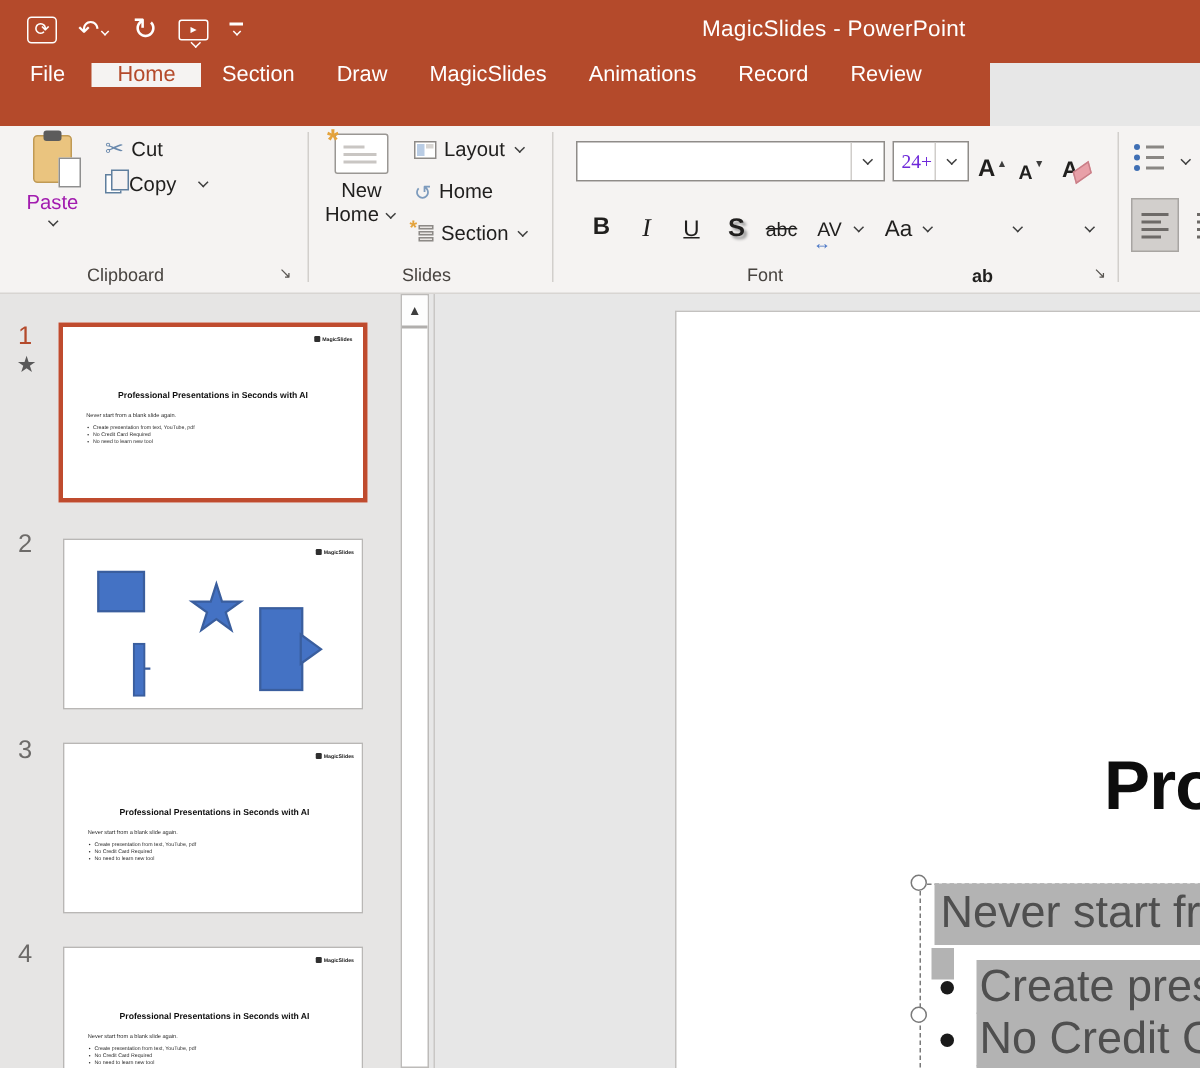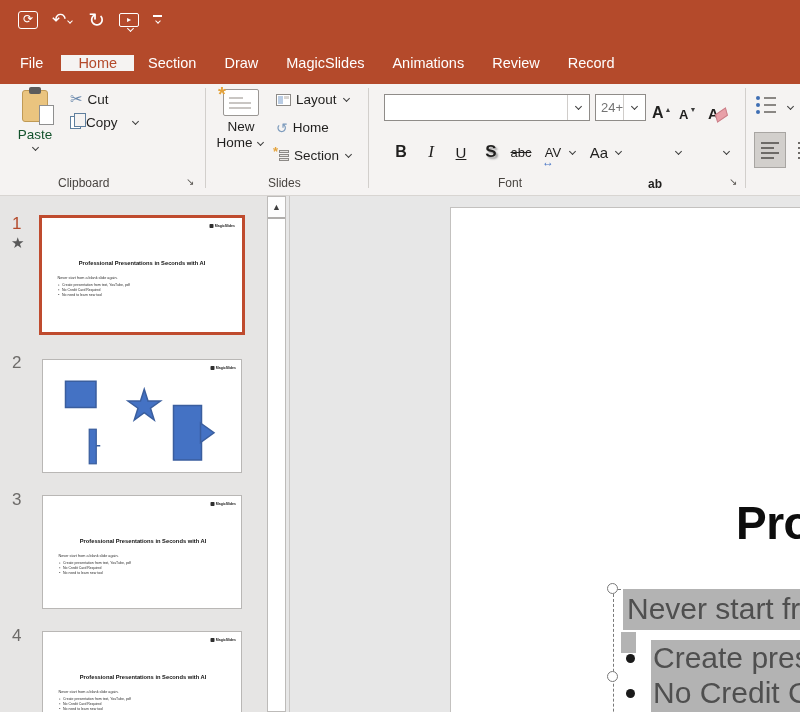--- a/index.html
+++ b/index.html
@@ -13,38 +13,38 @@
   .sync-ic { width:20px; height:18px; border:1.6px solid #fff; border-radius:3px; font-size:12px; line-height:15px; text-align:center; }
   .show-ic { position:relative; width:20px; height:14px; border:1.6px solid #fff; border-radius:2px; font-size:8px; line-height:11px; text-align:center; }
   .show-ic:after { content:""; position:absolute; left:7px; bottom:-5px; width:4px; height:4px; border-left:1.6px solid #fff; border-bottom:1.6px solid #fff; transform:translateX(1px) rotate(-45deg); }
   .qat-more { display:flex; flex-direction:column; align-items:center; gap:2px; }
   .qat-more .bar { width:9px; height:1.6px; background:#fff; }
   .chv { display:inline-block; width:5px; height:5px; border-right:1.4px solid #3d3d3d; border-bottom:1.4px solid #3d3d3d; transform:rotate(45deg); margin:0 2px 2px 2px; }
   .chv.white { border-color:#fff; width:4px; height:4px; }
   .title-text { position:absolute; left:468px; top:11px; color:#fff; font-size:15px; letter-spacing:.2px; }
 
   
-  .tabbar { position:absolute; left:0; top:42px; width:800px; height:42px; background:#b44a2b; display:flex; align-items:center; }
+  .tabbar { position:absolute; left:0; top:42px; width:660px; height:42px; background:#b44a2b; display:flex; align-items:flex-start; }
   .tab { color:#fff; font-size:14.5px; padding:0 14px; display:flex; align-items:center; cursor:default; }
   .tab.file { padding:0 18px; margin-left:2px; }
   .tab.active { background:#f5f3f2; color:#b44a2b; padding:0 17px; }
 
   
   .ribbon { position:absolute; left:0; top:84px; width:800px; height:112px; background:#f5f3f2; border-bottom:1px solid #d8d5d2; }
   .gsep { position:absolute; top:4px; height:100px; width:1px; background:#d2cfcc; }
   .glabel { position:absolute; top:92px; font-size:12px; color:#484440; }
   .launcher { position:absolute; top:92px; font-size:10px; color:#5a5753; }
   .smallbtn { position:absolute; display:flex; align-items:center; gap:5px; font-size:13.5px; color:#201f1e; white-space:nowrap; }
 
   
   .paste-btn { position:absolute; left:8px; top:2px; width:54px; height:88px; display:flex; flex-direction:column; align-items:center; }
   .clipboard { position:relative; width:26px; height:32px; background:#eac47f; border:1px solid #c09a55; border-radius:3px; margin-top:4px; }
   .clipboard .clip { position:absolute; left:6px; top:-4px; width:12px; height:7px; background:#5c5c5c; border-radius:2px; }
   .clipboard .page { position:absolute; right:-7px; bottom:-4px; width:15px; height:20px; background:#fff; border:1px solid #8f8f8f; }
-  .paste-btn .lbl { font-size:13.5px; color:#14532d; margin-top:5px; }
+  .paste-btn .lbl { font-size:13.5px; color:#a21caf; margin-top:5px; }
 
   .scissors { color:#6a89ad; font-size:15px; }
   .copy-ic { position:relative; width:11px; height:13px; border:1.2px solid #5f7f9e; background:#fff; }
   .copy-ic:before { content:""; position:absolute; left:3px; top:-4px; width:10px; height:12px; border:1.2px solid #5f7f9e; background:#f5f3f2; }
   .fp-btn { position:absolute; left:62px; top:57px; width:130px; height:28px; background:#757575; color:#fff; display:flex; align-items:center; gap:6px; padding-left:7px; font-size:13.5px; }
   .brush { position:relative; width:14px; height:12px; }
   .brush .tip { position:absolute; left:0; bottom:0; width:7px; height:7px; background:#fdfdfd; transform:rotate(45deg); }
   .brush .handle { position:absolute; right:0; top:0; width:9px; height:6px; background:#d9a967; transform:rotate(-35deg); }
 
   
@@ -59,21 +59,21 @@
   .reset-ic { color:#7d9bbd; font-size:14px; line-height:14px; }
   .section-ic { position:relative; width:13px; height:11px; }
   .section-ic .b1 { position:absolute; left:3px; top:0; width:10px; height:3px; background:#e8e5e2; border:1px solid #8d8a87; }
   .section-ic .b2 { position:absolute; left:3px; top:4px; width:10px; height:3px; background:#e8e5e2; border:1px solid #8d8a87; }
   .section-ic .b3 { position:absolute; left:3px; top:8px; width:10px; height:3px; background:#e8e5e2; border:1px solid #8d8a87; }
   .section-ic .sp { position:absolute; left:-3px; top:-6px; color:#e4a33c; font-size:13px; font-weight:bold; }
 
   
   .combo { position:absolute; background:#fff; border:1px solid #8f8c89; display:flex; align-items:center; }
   .combo .arrow { margin-left:auto; padding:0 6px; border-left:1px solid #d0cdca; align-self:stretch; display:flex; align-items:center; }
-  .fontsize-text { font-size:13px; color:#737373; padding-left:5px; }
+  .fontsize-text { font-size:13px; color:#6d28d9; padding-left:5px;font-family:Liberation Serif, serif; }
   .fbtn { position:absolute; top:50px; height:36px; display:flex; align-items:center; justify-content:center; color:#201f1e; }
   .grow-btn, .shrink-btn, .clear-btn { position:absolute; top:12px; height:26px; display:flex; align-items:flex-end; color:#201f1e; }
   .tiny-arrow { font-size:7px; margin-left:1px; margin-bottom:9px; color:#3d3d3d; }
   .eraser { display:inline-block; width:13px; height:8px; background:#e8a0a8; border:1px solid #c97f88; transform:rotate(-35deg) skewX(-20deg); margin-left:-4px; margin-bottom:3px; }
   .underbar { position:absolute; left:2px; bottom:4px; height:4px; }
   .alphaBtn { position:relative; }
 
   
   .bullets-ic { position:relative; width:20px; height:18px; }
   .bullets-ic .row { position:absolute; left:0; width:100%; height:2px; }
@@ -128,31 +128,32 @@
     <div class="qat">
       <div class="sync-ic">⟳</div>
       <div><span class="qicon">↶</span><span class="chv white"></span></div>
       <div class="qicon" style="font-size:20px;">↻</div>
       <div class="show-ic">▸</div>
       <div class="qat-more">
           <span class="bar"></span>
           <span class="chv white"></span>
         </div>
     </div>
+    <div class="title-text">MagicSlides - PowerPoint</div>
   </div>
 
   <div class="tabbar">
     <div class="tab file">File</div>
     <div class="tab active">Home</div>
     <div class="tab">Section</div>
     <div class="tab">Draw</div>
     <div class="tab">MagicSlides</div>
     <div class="tab">Animations</div>
+    <div class="tab">Record</div>
     <div class="tab">Review</div>
-    <div class="tab">Record</div>
   </div>
 
   <div class="ribbon">
 
     <div class="paste-btn">
       <div class="clipboard">
           <div class="clip"></div>
           <div class="page"></div>
         </div>
       <div class="lbl">Paste</div>

